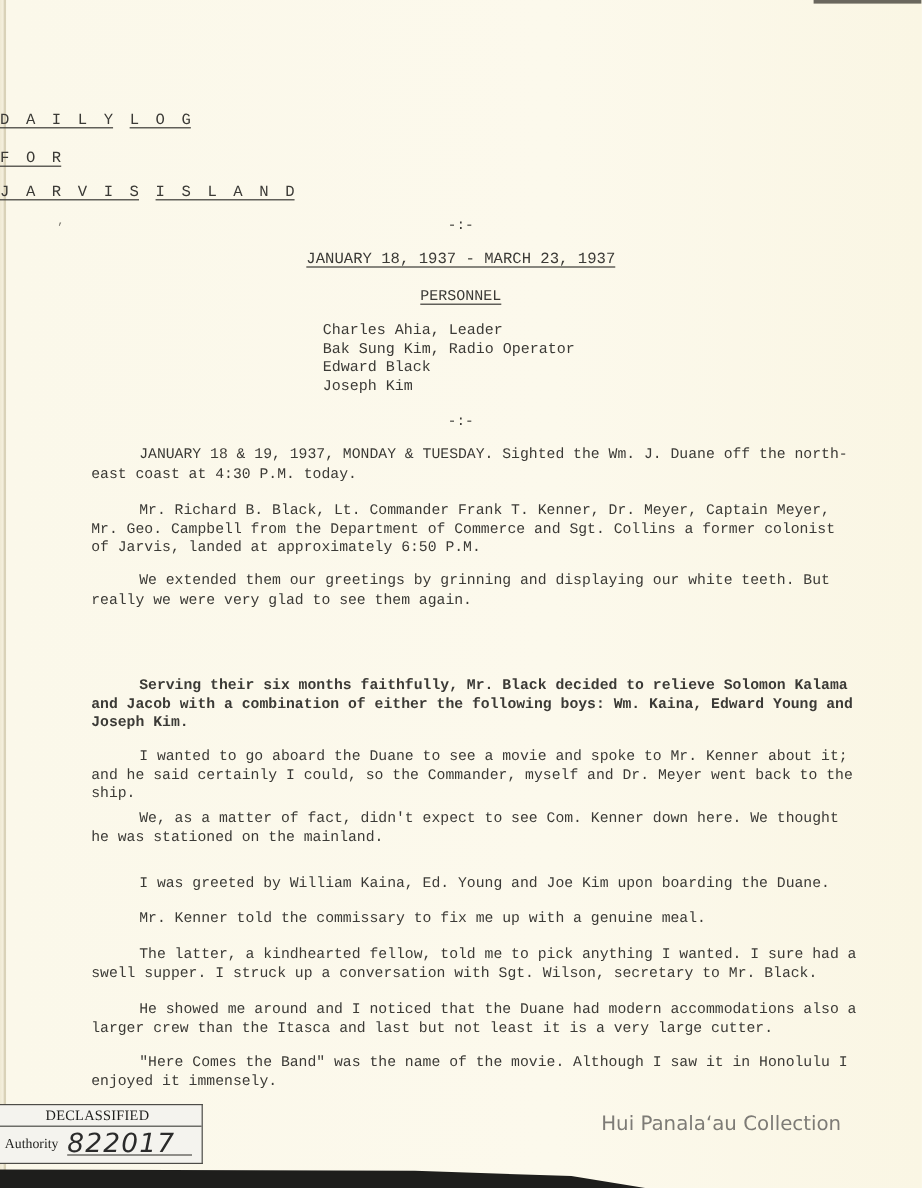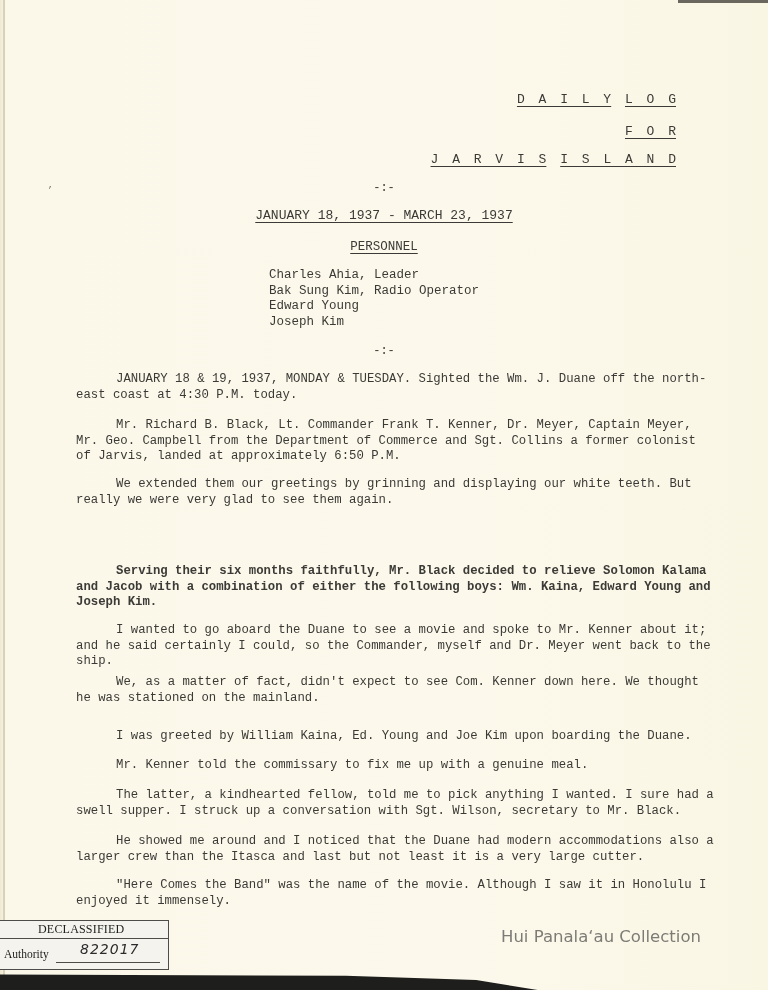--- a/index.html
+++ b/index.html
@@ -14,21 +14,21 @@
     background: linear-gradient(90deg, #efe9d3 0px, #fbf8ea 6px, #fcf9ec 60%, #faf6e4 100%);
   }
   .left-edge { position: absolute; left: 3px; top: 0; width: 2px; height: 990px; background: #d9d2b8; }
   .top-edge { position: absolute; right: 0; top: 0; width: 90px; height: 3px; background: #6a675e; }
   .bottom-shadow {
     position: absolute; left: 0; bottom: 0; width: 768px; height: 22px;
     background: #1e1e1c;
     clip-path: polygon(0 30%, 45% 35%, 62% 55%, 70% 100%, 0 100%);
   }
   .title-line {
-    position: absolute; left: 0; width: 676px; text-align: right;
+    position: absolute; left: 0; width: 676px; text-align: left;
     font-size: 13px; letter-spacing: 0px;
   }
   .spaced span { text-decoration: underline; text-underline-offset: 3px; }
   .spaced { word-spacing: 6px; }
   .divider { position: absolute; left: 0; width: 768px; text-align: center; font-size: 12px; }
   .date-range {
     position: absolute; left: 0; width: 768px; text-align: center;
     font-size: 13px; text-decoration: underline; text-underline-offset: 3px;
   }
   .personnel-heading {
@@ -44,22 +44,22 @@
   .entry-heading { text-underline-offset: 3px; }
   .declass {
     position: absolute; left: 0; top: 920px; width: 168px; height: 48px;
     background: #f4f3ee; border: 1px solid #4d4c48; border-left: none;
     font-family: "Liberation Serif", serif; color: #1d1d1b;
   }
   .declass-title { position: absolute; left: 38px; top: 1px; font-size: 12px; font-weight: normal; letter-spacing: 0.2px; }
   .declass-line1 { position: absolute; left: 0; top: 17px; width: 168px; height: 1px; background: #4d4c48; }
   .declass-auth-label { position: absolute; left: 4px; top: 27px; font-size: 11.5px; }
   .declass-auth-value {
-    position: absolute; left: 56px; top: 20px; font-size: 14px; font-family: "DejaVu Sans", sans-serif;
-    font-style: italic; color: #2b2b2b; letter-spacing: 1px; margin-left: 24px;
+    position: absolute; left: 56px; top: 20px; font-size: 22px; font-family: "DejaVu Sans", sans-serif;
+    font-style: italic; color: #2b2b2b; letter-spacing: 1px;
   }
   .declass-line2 { position: absolute; left: 56px; top: 41px; width: 104px; height: 1px; background: #4d4c48; }
   .watermark {
     position: absolute; left: 501px; top: 927px; font-family: "DejaVu Sans", sans-serif;
     font-size: 16.5px; color: #7d7b76;
   }
   .stray-mark { position: absolute; left: 48px; top: 180px; font-size: 9px; color: #6e6c64; }
 </style>
 </head>
 <body>
@@ -83,21 +83,21 @@
 
   <div class="divider" style="top:181px;">-:-</div>
 
   <div class="date-range" style="top:208px;text-align:center;">JANUARY 18, 1937 - MARCH 23, 1937</div>
 
   <div class="personnel-heading" style="top:240px;">PERSONNEL</div>
 
   <div class="personnel-list">
     <div>Charles Ahia, Leader</div>
     <div>Bak Sung Kim, Radio Operator</div>
-    <div>Edward Young</div>
+    <div>Edward Black</div>
     <div>Joseph Kim</div>
   </div>
 
   <div class="divider" style="top:344px;">-:-</div>
 
   <div class="para" style="top:372px;"><span class="entry-heading">JANUARY 18 &amp; 19, 1937, MONDAY &amp; TUESDAY</span><span>. Sighted the Wm. J. Duane off the north-east coast at 4:30 P.M. today.</span></div>
 
   <div class="para" style="top:418px;">Mr. Richard B. Black, Lt. Commander Frank T. Kenner, Dr. Meyer, Captain Meyer, Mr. Geo. Campbell from the Department of Commerce and Sgt. Collins a former colonist of Jarvis, landed at approximately 6:50 P.M.</div>
   <div class="para" style="top:477px;">We extended them our greetings by grinning and displaying our white teeth. But really we were very glad to see them again.</div>
   <div class="para" style="top:564px;font-weight:bold;">Serving their six months faithfully, Mr. Black decided to relieve Solomon Kalama and Jacob with a combination of either the following boys: Wm. Kaina, Edward Young and Joseph Kim.</div>

